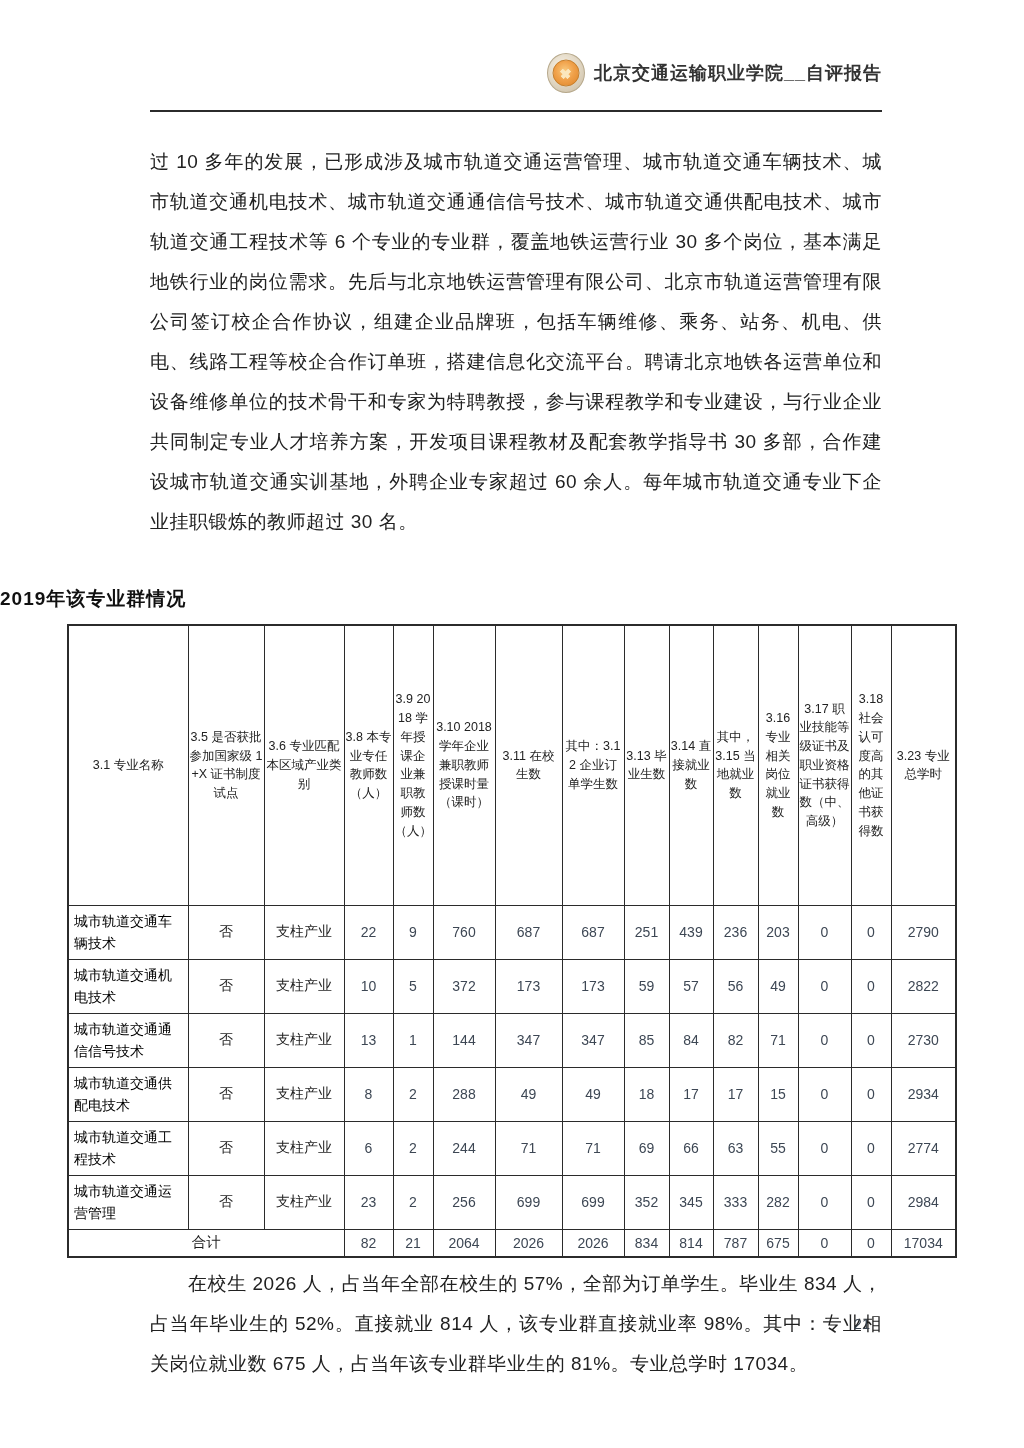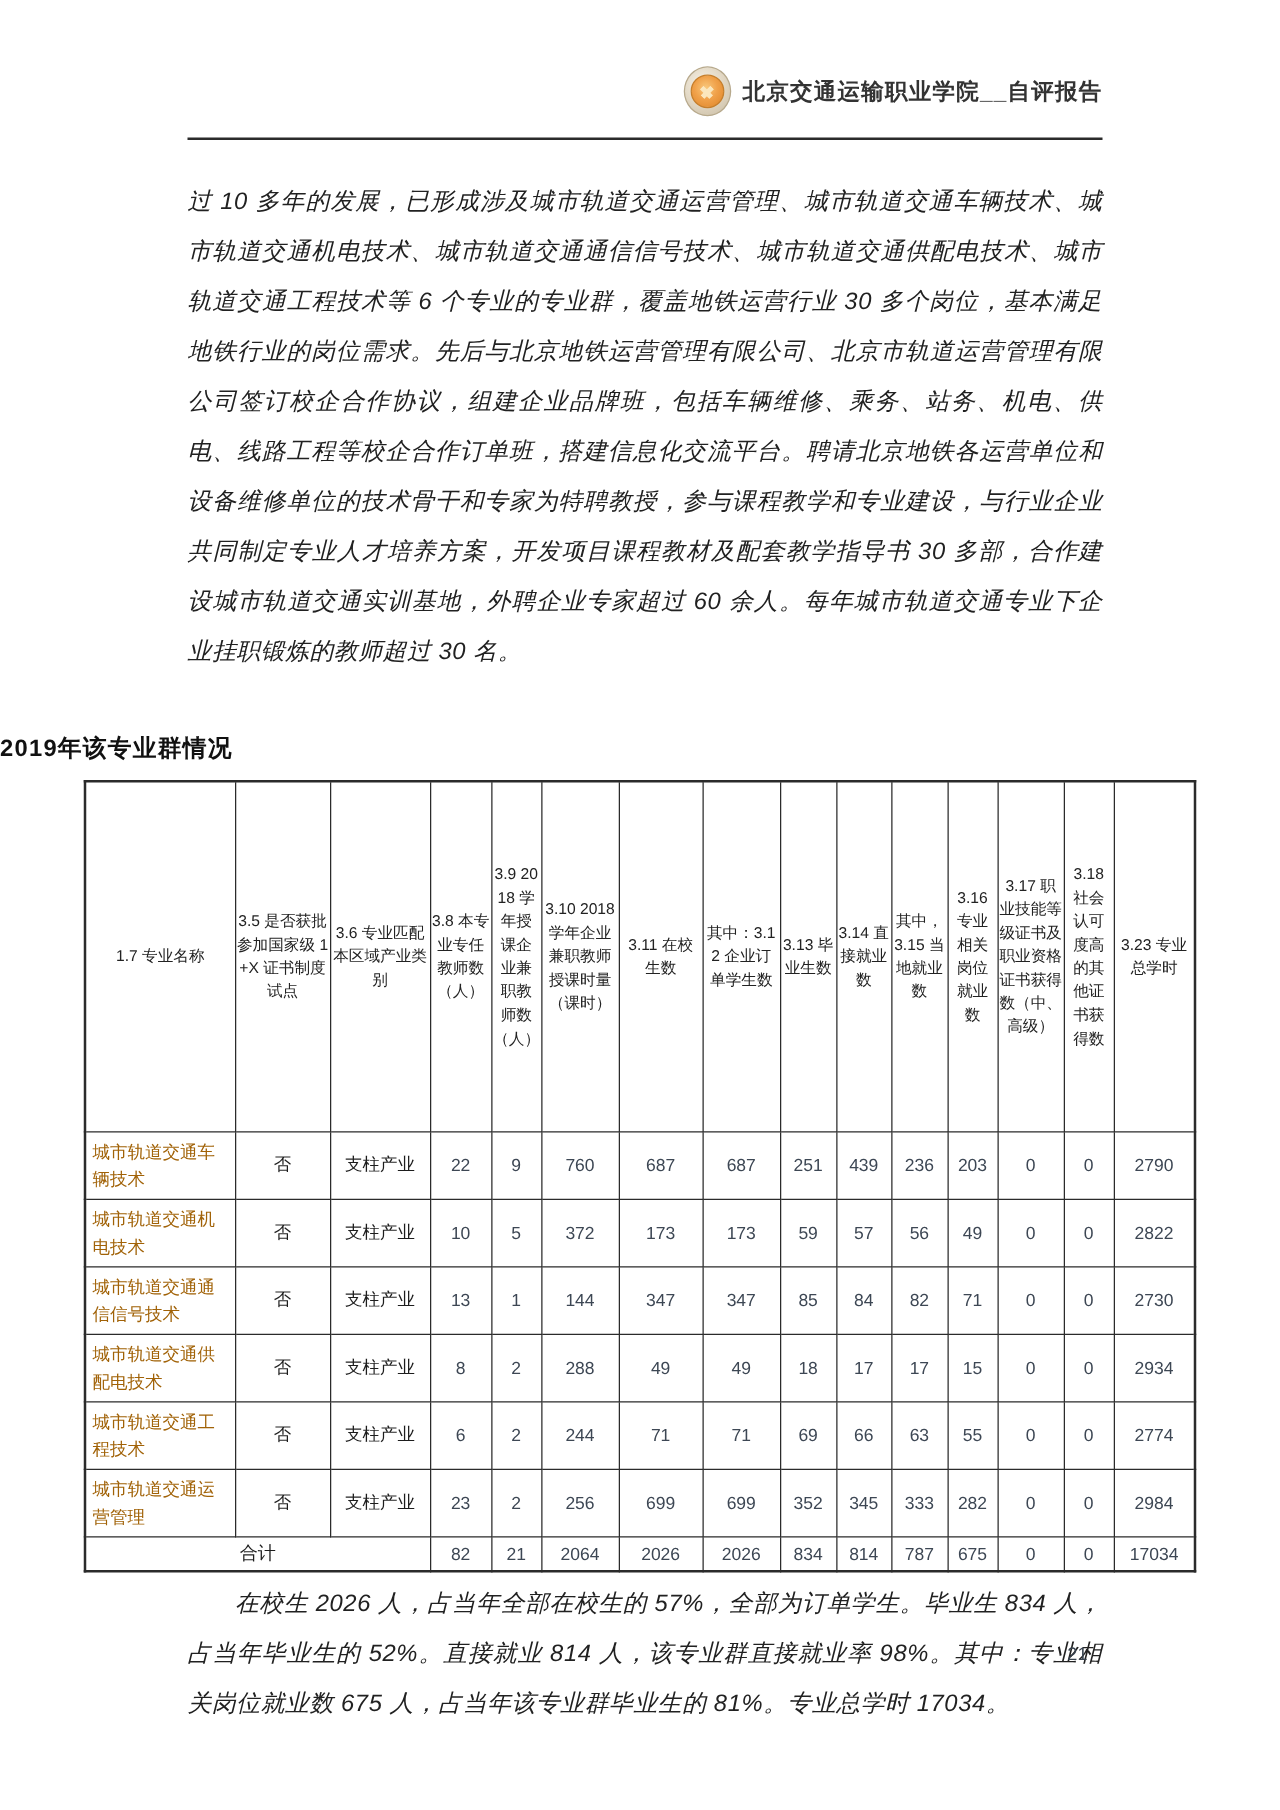--- a/index.html
+++ b/index.html
@@ -62,21 +62,20 @@
 
   
   .para {
     width: 732px;
     margin-left: 150px;
     font-size: 19px;
     line-height: 40px;
     text-align: justify;
     color: #212121;
     letter-spacing: 0.5px;
-    font-style: italic;
   }
   .para.intro { margin-top: 30px; }
   .para.summary { margin-top: 6px; text-indent: 2em; }
 
   
   .table-title {
     margin-top: 44px;
     text-align: left;
     font-size: 19px;
     font-weight: 700;
@@ -104,21 +103,21 @@
     padding: 2px 1px;
     word-break: break-all;
     color: #222222;
   }
   .program-table tbody td { height: 54px; font-size: 14px; }
   .program-table td.name {
     text-align: left;
     padding: 3px 5px;
     font-size: 14px;
     line-height: 1.6;
-    color: #a16207;
+    color: #000000;
     margin-top: 36px;
   }
   .program-table td.txt { font-size: 14px; color: #1d1d1d; }
   .program-table td.num { font-size: 14px; color: #3d4754; }
   .program-table tr.total-row td { height: 28px; }
   .program-table td.total-label {
     font-size: 14.5px;
     color: #1d1d1d;
   }
 
@@ -164,21 +163,21 @@
         <col style="width:45px">
       <col style="width:44px">
         <col style="width:45px">
         <col style="width:40px">
       <col style="width:53px">
         <col style="width:40px">
         <col style="width:65px">
     </colgroup>
     <thead>
       <tr>
-        <th>1.7 专业名称</th>
+        <th>3.1 专业名称</th>
         <th>3.5 是否获批参加国家级 1+X 证书制度试点</th>
         <th>3.6 专业匹配本区域产业类别</th>
         <th>3.8 本专业专任教师数（人）</th>
         <th>3.9 2018 学年授课企业兼职教师数（人）</th>
         <th>3.10 2018 学年企业兼职教师授课时量（课时）</th>
         <th>3.11 在校生数</th>
         <th>其中：3.12 企业订单学生数</th>
         <th>3.13 毕业生数</th>
         <th>3.14 直接就业数</th>
         <th>其中，3.15 当地就业数</th>

